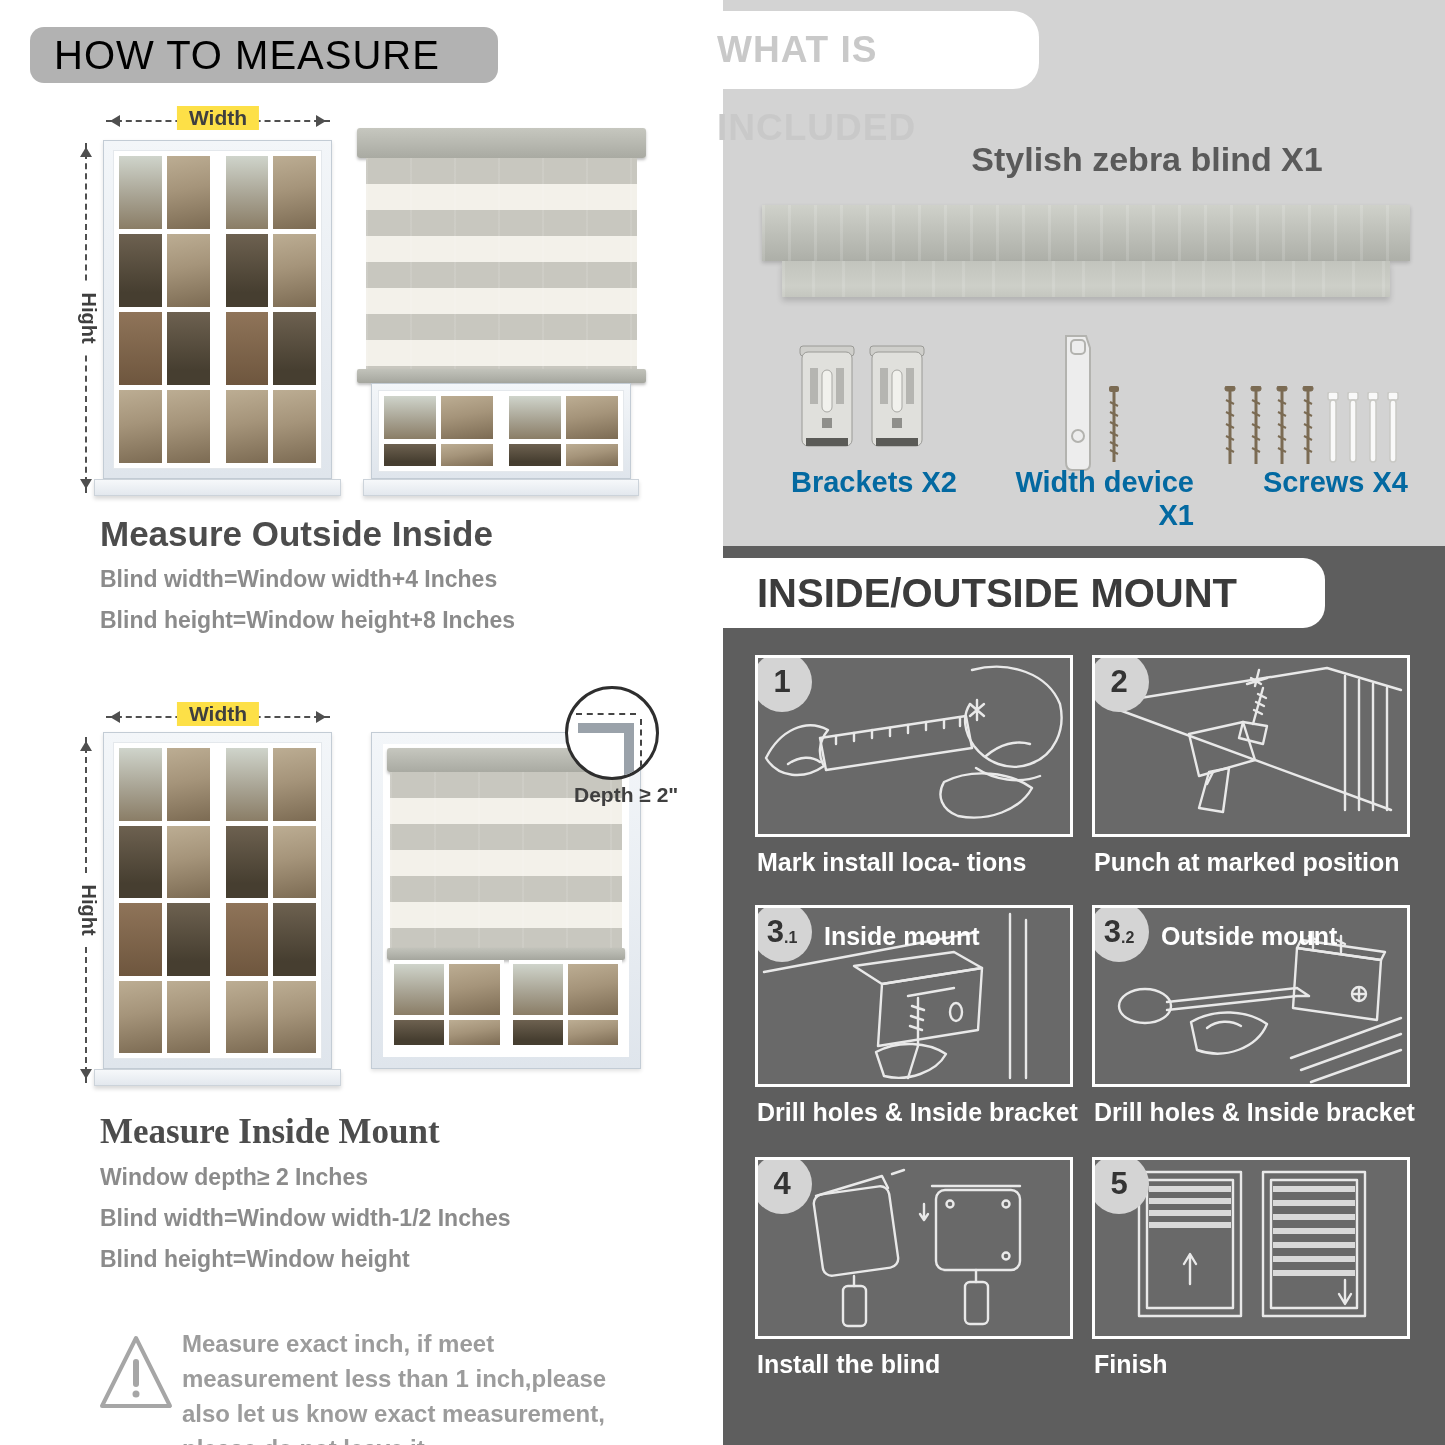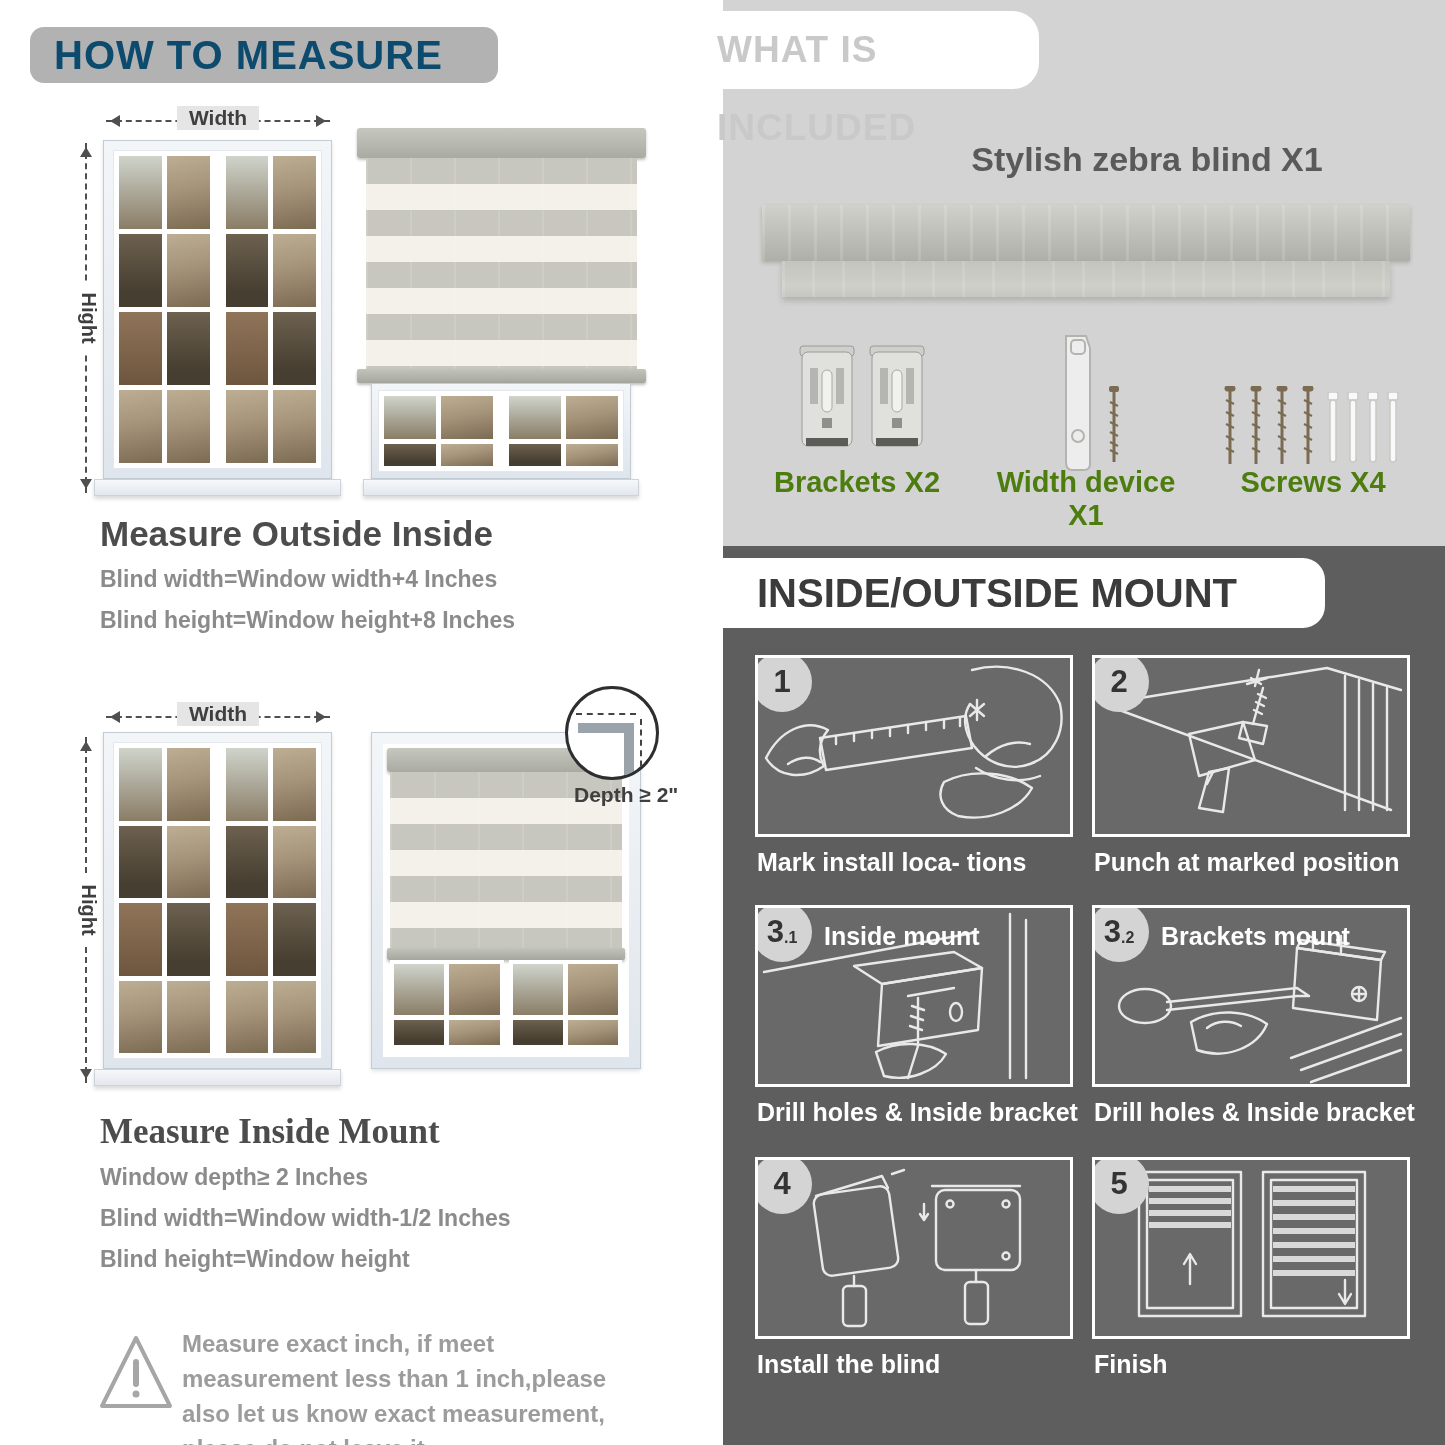--- a/index.html
+++ b/index.html
@@ -3,34 +3,34 @@
 <meta charset="utf-8">
 <style>
   * { margin:0; padding:0; box-sizing:border-box; }
   html,body { width:1445px; height:1445px; background:#ffffff;
     font-family:"Liberation Sans", sans-serif; }
   #page { position:relative; width:1445px; height:1445px; overflow:hidden; background:#fff; }
   .abs { position:absolute; }
 
   
   .banner { left:30px; top:27px; width:468px; height:56px; background:#b2b2b2;
-    border-radius:14px; color:#0c4a6e; font-size:40px; font-weight:700;
+    border-radius:14px; color:#000000; font-size:40px; font-weight:400;
     line-height:56px; padding-left:24px; letter-spacing:1px; }
 
   .title-dark { font-size:35px; font-weight:700; color:#4c4c4c; }
   .line-gray  { font-size:23px; font-weight:700; color:#8b8b8b;text-align:center; }
 
   
   .dim-h { position:absolute; height:0; border-top:2px dashed #4f4f4f; }
   .dim-h::before { content:""; position:absolute; left:-2px; top:-7px;
     border:6px solid transparent; border-right:10px solid #4f4f4f; }
   .dim-h::after  { content:""; position:absolute; right:-2px; top:-7px;
     border:6px solid transparent; border-left:10px solid #4f4f4f; }
   .dim-h .dim-label { position:absolute; left:50%; top:-16px; transform:translateX(-50%);
-    background:#e5e5e5; padding:0 12px; font-size:21px; font-weight:700; color:#3f3f3f; }
+    background:#fde047; padding:0 12px; font-size:21px; font-weight:700; color:#3f3f3f; }
   .dim-v { position:absolute; width:0; border-left:2px dashed #4f4f4f; }
   .dim-v::before { content:""; position:absolute; top:-2px; left:-7px;
     border:6px solid transparent; border-bottom:10px solid #4f4f4f; }
   .dim-v::after  { content:""; position:absolute; bottom:-2px; left:-7px;
     border:6px solid transparent; border-top:10px solid #4f4f4f; }
   .dim-v .dim-label { position:absolute; top:50%; left:1px;
     transform:translate(-50%,-50%) rotate(90deg); background:#fff; padding:0 10px;
     font-size:20px; font-weight:700; color:#3f3f3f; white-space:nowrap; }
 
   
@@ -71,21 +71,21 @@
   .product-label { left:723px; top:140px; width:848px; text-align:center;
     font-size:34px; font-weight:700; color:#5a5a5a; }
   .rail-main { background:linear-gradient(180deg,#cfd1ca 0%,#bcbeb7 55%,#adafa8 100%);
     box-shadow:0 2px 4px rgba(0,0,0,.18);
     background-image:repeating-linear-gradient(90deg, rgba(255,255,255,.14) 0 3px, rgba(0,0,0,0) 3px 26px),
       linear-gradient(180deg,#cfd1ca 0%,#bcbeb7 55%,#adafa8 100%); }
   .rail-lower { background:linear-gradient(180deg,#c2c4bd 0%,#cdcfc8 70%,#c4c6bf 100%);
     box-shadow:0 4px 6px rgba(0,0,0,.16);
     background-image:repeating-linear-gradient(90deg, rgba(255,255,255,.12) 0 3px, rgba(0,0,0,0) 3px 30px),
       linear-gradient(180deg,#c2c4bd 0%,#cdcfc8 70%,#c4c6bf 100%); }
-  .item-label { font-size:29px; font-weight:700; color:#4d7c0f; text-align:center; }
+  .item-label { font-size:29px; font-weight:700; color:#0369a1; text-align:right; }
 
   
   .panel-dark { left:723px; top:546px; width:722px; height:899px; background:#5e5e5e; }
   .mount-card { left:723px; top:558px; width:602px; height:70px; background:#fff;
     border-radius:0 22px 22px 0; color:#3b3b3b; font-size:40px; font-weight:800;
     line-height:70px; padding-left:34px; }
   .step-box { position:absolute; width:318px; height:182px; border:3px solid #ffffff;
     background:#696969; overflow:hidden; }
   .step-badge { position:absolute; left:-6px; top:-6px; width:60px; height:60px;
     border-radius:50%; background:#d4d4d4; color:#343434; display:flex;
@@ -377,21 +377,21 @@
         <path d="M259 86 L269 86 M264 81 L264 91"></path>
       <path d="M72 94 L202 80 M72 102 L202 88 M202 80 L214 88 L202 88"></path>
       <ellipse cx="50" cy="98" rx="26" ry="17"></ellipse>
       <path d="M96 114 C120 100 152 102 172 116 C162 140 130 152 102 142 Z"></path>
       <path d="M112 120 C122 112 136 112 146 118"></path>
     </svg>
     <div class="step-badge">
       <span class="badge-main">3</span>
         <span class="badge-sub">.2</span>
     </div>
-    <div class="step-title">Brackets mount</div>
+    <div class="step-title">Outside mount</div>
   </div>
   <div class="step-caption" style="left:1094px; top:1098px;">Drill holes &amp; Inside bracket</div>
 
   <div class="step-box" style="left:755px; top:1157px;">
     <svg class="sketch" viewBox="0 0 312 176">
       <path d="M58 36 L124 16 L130 28"></path>
       <rect x="60" y="30" width="76" height="82" rx="9" transform="rotate(-8 98 71)"></rect>
       <path d="M96 116 L96 126"></path>
       <rect x="85" y="126" width="23" height="40" rx="5"></rect>
       <path d="M134 14 L146 10"></path>

